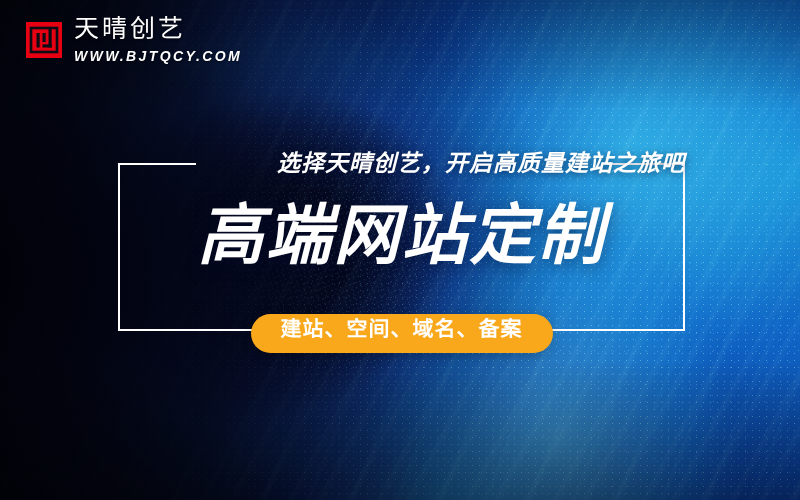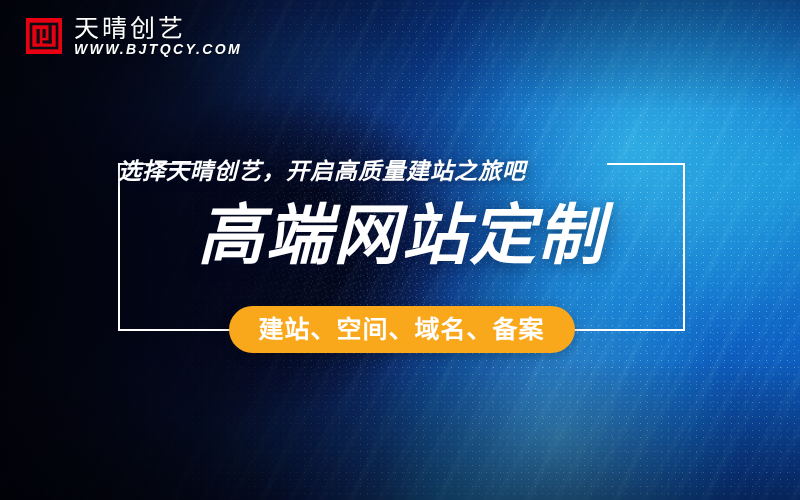--- a/index.html
+++ b/index.html
@@ -154,21 +154,21 @@
   .logo-mark {
     width: 36px;
     height: 36px;
     flex: 0 0 36px;
     position: relative;
   }
   .logo-words {
     display: flex;
     flex-direction: column;
     justify-content: center;
-    gap: 1px;
+    gap: 8px;
   }
   .logo-cn {
     font-size: 25px;
     line-height: 1;
     letter-spacing: 3px;
     color: #ffffff;
     font-weight: 500;
     white-space: nowrap;
     text-shadow: 0 1px 3px rgba(0,0,0,.6);
   }
@@ -202,31 +202,30 @@
   .frame-top-r  { right: 0; top: 0;   height: 1.6px; width: 78px; }
   .frame-bot-l  { left: 0;  bottom: 0; height: 1.6px; width: 150px; }
   .frame-bot-r  { right: 0; bottom: 0; height: 1.6px; width: 150px; }
 
   
   .subtitle {
     position: absolute;
     left: 0;
     right: 0;
     top: -15px;
-    text-align: left;
+    text-align: right;
     font-size: 23px;
     line-height: 30px;
     font-weight: 700;
     font-style: italic;
     color: #ffffff;
     letter-spacing: 1px;
     white-space: nowrap;
     text-shadow: 0 2px 8px rgba(0,8,40,.55);
     z-index: 7;
-    margin-top: 8px;
   }
   .title {
     position: absolute;
     left: 0;
     right: 0;
     top: 36px;
     text-align: center;
     font-size: 66px;
     line-height: 72px;
     font-weight: 700;
@@ -240,22 +239,22 @@
 
   
   .pill {
     position: absolute;
     left: 50%;
     transform: translateX(-50%);
     bottom: -22px;
     background: #f9a71b;
     color: #ffffff;
     border-radius: 24px;
-    padding: 10px 30px 11px;
-    font-size: 25px;
+    padding: 2px 30px 11px;
+    font-size: 21px;
     line-height: 26px;
     font-weight: 700;
     letter-spacing: 1px;
     white-space: nowrap;
     box-shadow: 0 3px 12px rgba(0,0,0,.22);
     z-index: 9;
   }
 </style>
 </head>
 <body>

